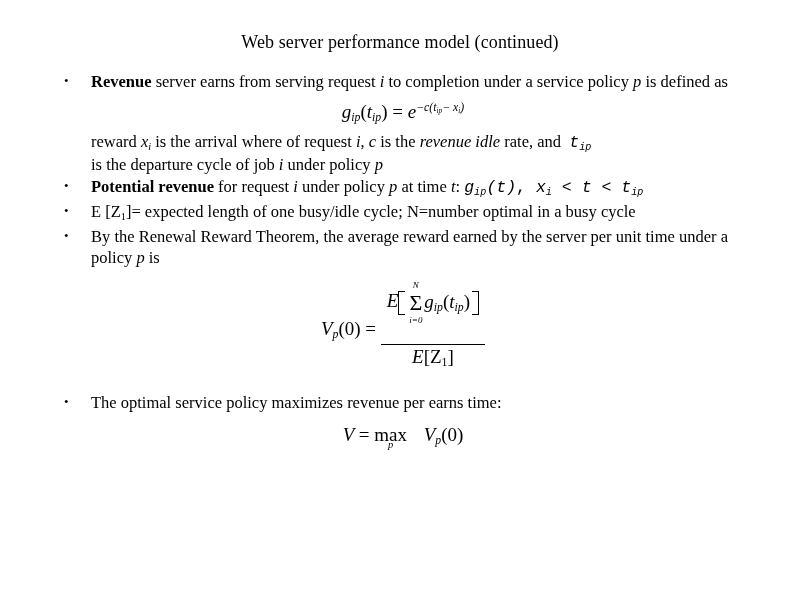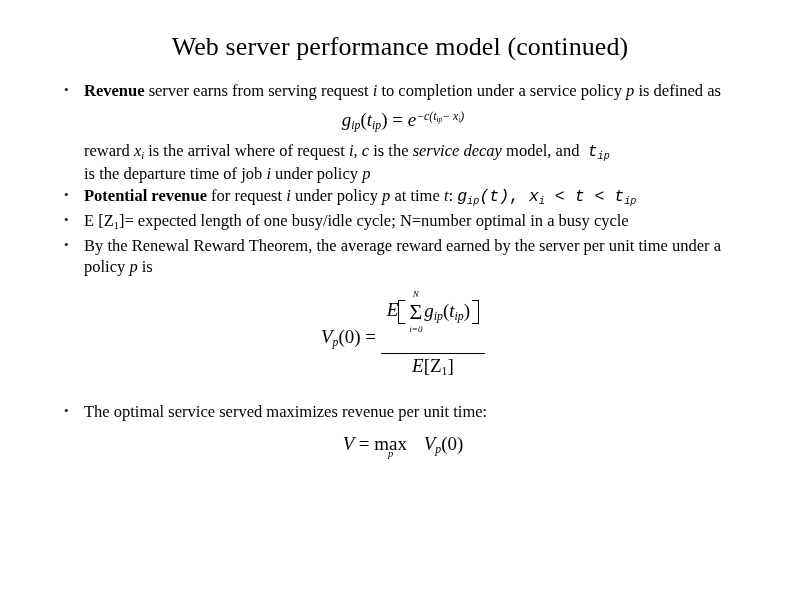--- a/index.html
+++ b/index.html
@@ -15,21 +15,21 @@
     overflow: hidden;
   }
   .slide {
     position: relative;
     width: 800px;
     height: 600px;
     box-sizing: border-box;
   }
   .slide-title {
     text-align: center;
-    font-size: 26px;
+    font-size: 18px;
     line-height: 1.1;
     padding-top: 33px;
     letter-spacing: 0.1px;
   }
   .body-area {
     padding: 18px 52px 0 58px;
   }
   .bullet {
     display: flex;
     align-items: flex-start;
@@ -41,20 +41,21 @@
     width: 26px;
     flex: 0 0 26px;
     text-align: left;
     font-size: 13px;
     line-height: 1.55;
     padding-left: 6px;
     box-sizing: border-box;
   }
   .bullet .txt {
     flex: 1 1 auto;
+    margin-left: 7px;
   }
   .tight {
     margin-bottom: 0;
   }
   b {
     font-weight: bold;
   }
   i, .it {
     font-style: italic;
   }
@@ -196,22 +197,22 @@
     </div>
 
     <div class="mathline eqn-block">
       <span class="math"><span>g</span><sub>i</sub><sub>p</sub><span class="upr">(</span><span>t</span><sub>i</sub><sub>p</sub><span class="upr">)</span>
       <span class="upr">=</span>
       <span>e</span><sup><span>−c(t</span><sub>i</sub><sub>p</sub><span>− x</span><sub>i</sub><span>)</span></sup></span>
     </div>
 
     <div class="bullet tight">
       <span class="dot"></span>
-      <span class="txt"><span>reward </span><i>x</i><sub>i</sub><span> is the arrival where of request </span><i>i</i><span>, </span><i>c</i><span> is the </span><i>service decay</i><span> model, and</span>&nbsp;&nbsp;<span class="inline-math trailing-math"><span>t</span><sub>i</sub><sub>p</sub></span><br>
-      <span>is the departure time of job </span><i>i</i><span> under policy </span><i>p</i></span>
+      <span class="txt"><span>reward </span><i>x</i><sub>i</sub><span> is the arrival where of request </span><i>i</i><span>, </span><i>c</i><span> is the </span><i>revenue idle</i><span> rate, and</span>&nbsp;&nbsp;<span class="inline-math trailing-math"><span>t</span><sub>i</sub><sub>p</sub></span><br>
+      <span>is the departure cycle of job </span><i>i</i><span> under policy </span><i>p</i></span>
     </div>
 
     <div class="bullet">
       <span class="dot">•</span>
       <span class="txt"><b>Potential revenue</b><span> for request </span><i>i</i><span> under policy </span><i>p</i><span> at time </span><i>t</i><span>:</span>&nbsp;<span class="inline-math trailing-math"><span>g</span><sub>i</sub><sub>p</sub><span>(t)</span><span class="upr">,</span> <span>x</span><sub>i</sub> <span class="upr">&lt;</span> <span>t</span> <span class="upr">&lt;</span> <span>t</span><sub>i</sub><sub>p</sub></span></span>
     </div>
 
     <div class="bullet">
       <span class="dot">•</span>
       <span class="txt"><span>E [Z</span><sub class="upr">1</sub><span>]= expected length of one busy/idle cycle; N=number optimal in a busy cycle</span></span>
@@ -230,21 +231,21 @@
       <span class="frac">
         <span class="num"><span>E</span><span class="bigbr"><span class="sigma"><span class="lim-top">N</span><span>Σ</span><span class="lim-bot">i=0</span></span><span>g</span><sub>i</sub><sub>p</sub><span class="upr">(</span><span>t</span><sub>i</sub><sub>p</sub><span class="upr">)</span></span></span>
         <span class="den"><span>E</span><span class="upr">[Z</span><sub class="upr">1</sub><span class="upr">]</span></span>
       </span></span>
     </div>
 
     <div class="spacer-md"></div>
 
     <div class="bullet">
       <span class="dot">•</span>
-      <span class="txt">The optimal service served maximizes revenue per unit time:</span>
+      <span class="txt">The optimal service policy maximizes revenue per earns time:</span>
     </div>
 
     <div class="mathline" style="margin-top:10px;">
       <span class="math"><span>V</span>
       <span class="upr">=</span>
       <span class="maxsub"><span>max</span><span class="under">p</span></span>
       <span>V</span><sub>p</sub><span class="upr">(0)</span></span>
     </div>
 
   </div>

